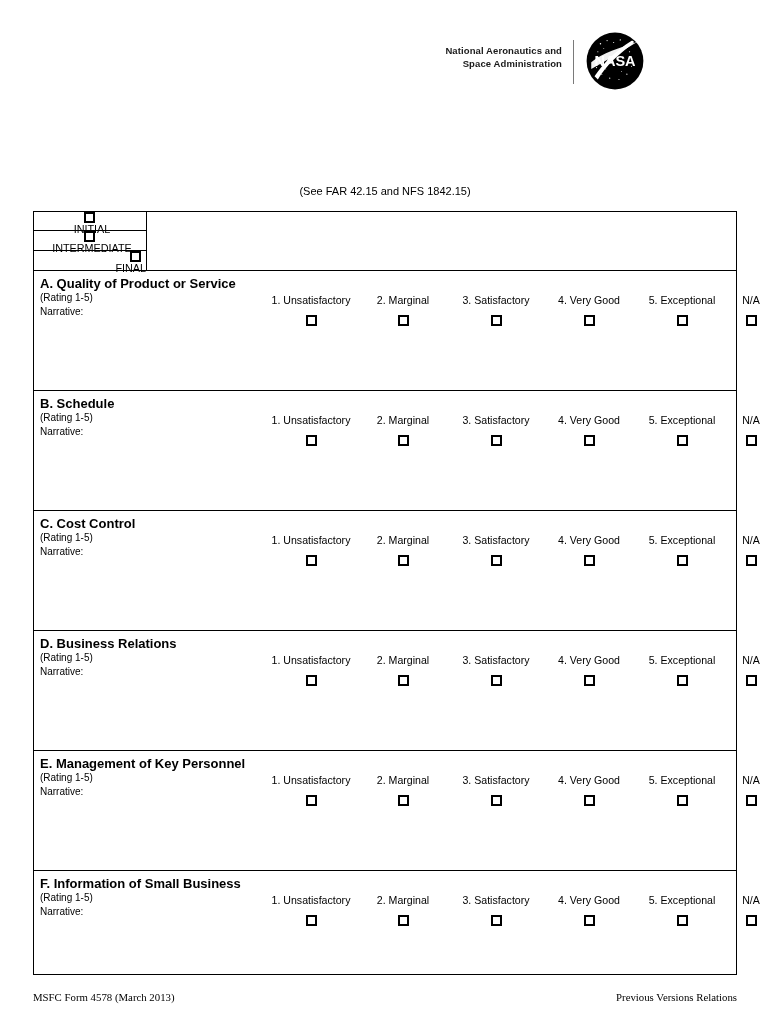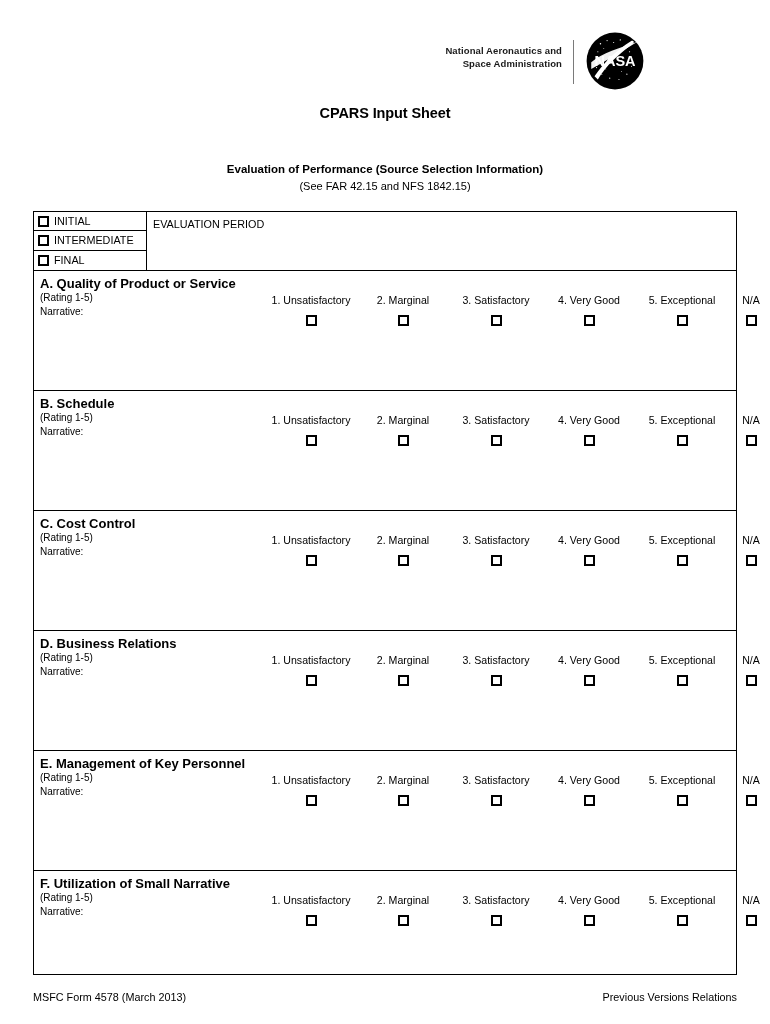--- a/index.html
+++ b/index.html
@@ -74,20 +74,21 @@
   }
   .subtitle-line {
     font-size: 11.5px;
     font-weight: bold;
     line-height: 18px;
   }
   .subtitle-note {
     font-size: 11px;
     font-weight: normal;
     line-height: 17px;
+    margin-top: 23px;
   }
 
   
   #form-table {
     position: absolute;
     left: 33px;
     top: 211px;
     width: 704px;
     border: 1.3px solid #000;
     box-sizing: border-box;
@@ -112,22 +113,23 @@
   .hdr-period     { flex: 1 1 auto; }
 
   .type-opt {
     height: 19.3px;
     box-sizing: border-box;
     border-bottom: 1.1px solid #000;
     display: flex;
     align-items: center;
     padding-left: 4px;
     font-size: 10.8px;
-  }
-  .type-opt:last-child { border-bottom: none; }
+    flex-direction: column;
+  }
+  .type-opt:last-child { border-bottom: none; align-items: flex-end; }
   .type-opt .cb { margin-right: 5px; }
 
   
   .cb {
     display: inline-block;
     width: 11px;
     height: 11px;
     border: 2.1px solid #000;
     background: #fff;
     box-sizing: border-box;
@@ -180,20 +182,21 @@
 
   
   #footer {
     position: absolute;
     left: 33px;
     top: 991px;
     width: 704px;
     display: flex;
     justify-content: space-between;
     font-size: 10.8px;
+    font-family: Liberation Serif, serif;
   }
 </style>
 </head>
 <body>
 
 <div id="nasa-header">
   <div id="nasa-wordmark">
     <div>National Aeronautics and</div>
     <div>Space Administration</div>
   </div>
@@ -218,25 +221,23 @@
       <circle cx="60" cy="66" r="0.7"></circle>
         <circle cx="36" cy="62" r="0.7"></circle>
     </g>
     <path d="M14 52 C30 38, 58 30, 84 21 C60 36, 36 50, 14 62 Z" fill="#ffffff" opacity="0.95"></path>
     <path d="M19 73 C33 52, 52 34, 74 20 C78 18, 80 21, 77 24 C55 40, 36 58, 24 78 Z" fill="#ffffff"></path>
     <text x="50" y="57" font-family="'Liberation Sans', sans-serif" font-size="22" font-weight="bold" fill="#ffffff" text-anchor="middle">NASA</text>
   </svg>
 </div>
 
 <div id="title-block">
-  <div class="title-line">CPARS Input Sheet</div>
 </div>
 
 <div id="subtitle-block">
-  <div class="subtitle-line">Evaluation of Performance (Source Selection Information)</div>
   <div class="subtitle-note">(See FAR 42.15 and NFS 1842.15)</div>
 </div>
 
 <div id="form-table">
 
   <div class="hdr-row">
 
 
     <div class="hdr-cell hdr-type">
       <div class="type-opt">
@@ -247,24 +248,20 @@
         <span class="cb"></span>
         <span>INTERMEDIATE</span>
       </div>
       <div class="type-opt">
         <span class="cb"></span>
         <span>FINAL</span>
       </div>
     </div>
 
 
-    <div class="hdr-cell hdr-period">
-      <span>EVALUATION PERIOD</span>
-      <div></div>
-    </div>
 
   </div>
 
   <div id="criteria-container">
       <div class="crit-row">
         <div class="crit-left">
           <div class="crit-title">A. Quality of Product or Service</div>
           <div class="crit-sub">(Rating 1-5)</div>
           <div class="crit-sub">Narrative:</div>
         </div>
@@ -337,21 +334,21 @@
           <div class="rating-opt" style="left: 81px; width: 120px;"><div>2. Marginal</div><span class="cb"></span></div>
           <div class="rating-opt" style="left: 174px; width: 120px;"><div>3. Satisfactory</div><span class="cb"></span></div>
           <div class="rating-opt" style="left: 267px; width: 120px;"><div>4. Very Good</div><span class="cb"></span></div>
           <div class="rating-opt" style="left: 360px; width: 120px;"><div>5. Exceptional</div><span class="cb"></span></div>
           <div class="rating-opt" style="left: 429px; width: 120px;"><div>N/A</div><span class="cb"></span></div>
         </div>
         <div style="position: absolute; inset: 56px 6px 4px; font-size: 10.6px;"></div>
       </div>
       <div class="crit-row last">
         <div class="crit-left">
-          <div class="crit-title">F. Utilization of Small Narrative</div>
+          <div class="crit-title">F. Information of Small Business</div>
           <div class="crit-sub">(Rating 1-5)</div>
           <div class="crit-sub">Narrative:</div>
         </div>
         <div class="ratings">
           <div class="rating-opt" style="left: -11px; width: 120px;"><div>1. Unsatisfactory</div><span class="cb"></span></div>
           <div class="rating-opt" style="left: 81px; width: 120px;"><div>2. Marginal</div><span class="cb"></span></div>
           <div class="rating-opt" style="left: 174px; width: 120px;"><div>3. Satisfactory</div><span class="cb"></span></div>
           <div class="rating-opt" style="left: 267px; width: 120px;"><div>4. Very Good</div><span class="cb"></span></div>
           <div class="rating-opt" style="left: 360px; width: 120px;"><div>5. Exceptional</div><span class="cb"></span></div>
           <div class="rating-opt" style="left: 429px; width: 120px;"><div>N/A</div><span class="cb"></span></div>

